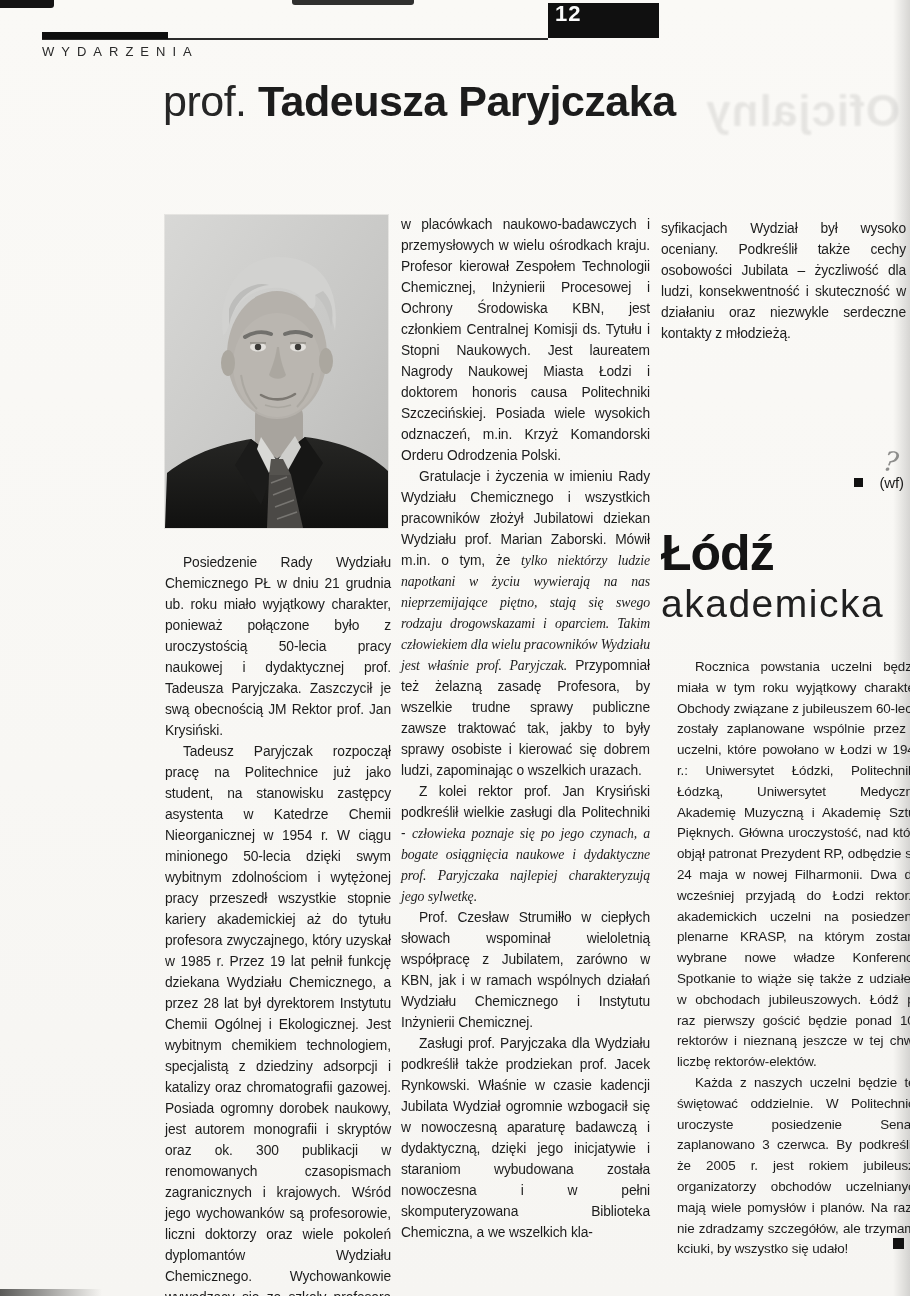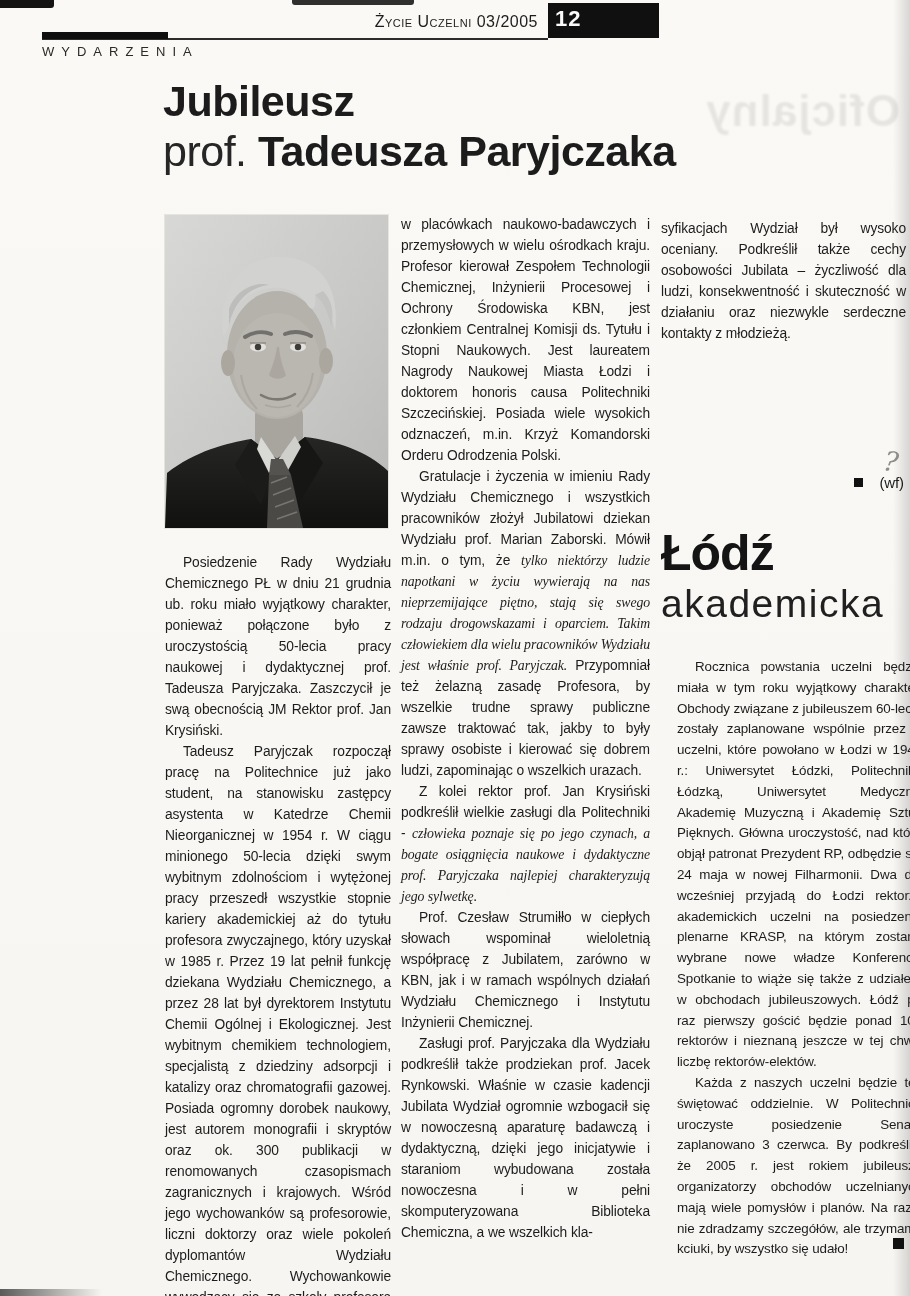--- a/index.html
+++ b/index.html
@@ -19,21 +19,21 @@
     background:linear-gradient(to right,#5a5a58,rgba(90,90,88,0));}
   .ghost{position:absolute;left:430px;top:86px;width:470px;text-align:left;
     transform:scaleX(-1);opacity:.08;font-weight:700;font-size:44px;letter-spacing:1px;
     color:#000;white-space:nowrap;filter:blur(1px);}
   .handwritten{position:absolute;left:884px;top:446px;font-family:"DejaVu Serif",serif;
     font-size:27px;color:#8d8d8b;transform:rotate(9deg);font-style:italic;}
   
   .masthead{position:absolute;left:0;top:13px;width:538px;text-align:right;
     font-variant:small-caps;font-size:16px;letter-spacing:.5px;color:#1d1d1d;}
   .pagebox{position:absolute;left:548px;top:3px;width:111px;height:35px;background:#101010;
-    display:flex;align-items:center;}
+    display:flex;align-items:flex-start;}
   .pagebox span{color:#fafafa;font-weight:700;font-size:22px;line-height:1;padding:0 0 3px 7px;letter-spacing:1px;}
   .rule-thin{position:absolute;left:42px;top:38px;width:506px;height:2px;background:#2c2c2c;}
   .rule-thick{position:absolute;left:42px;top:32px;width:126px;height:7px;background:#0e0e0e;}
   .section-label{position:absolute;left:42px;top:44px;font-size:13px;letter-spacing:7px;color:#2a2a2a;}
   
   .title{position:absolute;left:163px;top:76px;line-height:50px;white-space:nowrap;}
   .title .l1{font-size:43px;font-weight:700;letter-spacing:-.5px;}
   .title .l2{font-size:43px;letter-spacing:-.5px;}
   .title .l2 .light{font-weight:400;color:#262626;}
   .title .l2 .bold{font-weight:700;}
@@ -62,30 +62,28 @@
 
 <div class="page">
 
   <div class="smear-a"></div>
   <div class="smear-b"></div>
   <div class="smear-c"></div>
   <div class="edge-shadow"></div>
   <div class="ghost">Oficjalny</div>
   <div class="handwritten">?</div>
 
-  <div class="masthead">Życie Uczelni 03/2005</div>
   <div class="pagebox">
     <span>12</span>
   </div>
   <div class="rule-thin"></div>
   <div class="rule-thick"></div>
   <div class="section-label">WYDARZENIA</div>
 
   <div class="title">
-    <div class="l1">Jubileusz</div>
     <div class="l2"><span class="light">prof. </span><span class="bold">Tadeusza Paryjczaka</span></div>
   </div>
 
   <div class="photo">
     <svg width="223" height="313" viewBox="0 0 223 313" xmlns="http://www.w3.org/2000/svg">
       <defs>
         <linearGradient id="bg" x1="0" y1="0" x2="1" y2="1">
           <stop offset="0" stop-color="#d8d8d6"></stop>
             <stop offset="0.6" stop-color="#c7c7c5"></stop>
             <stop offset="1" stop-color="#b9b9b7"></stop>

